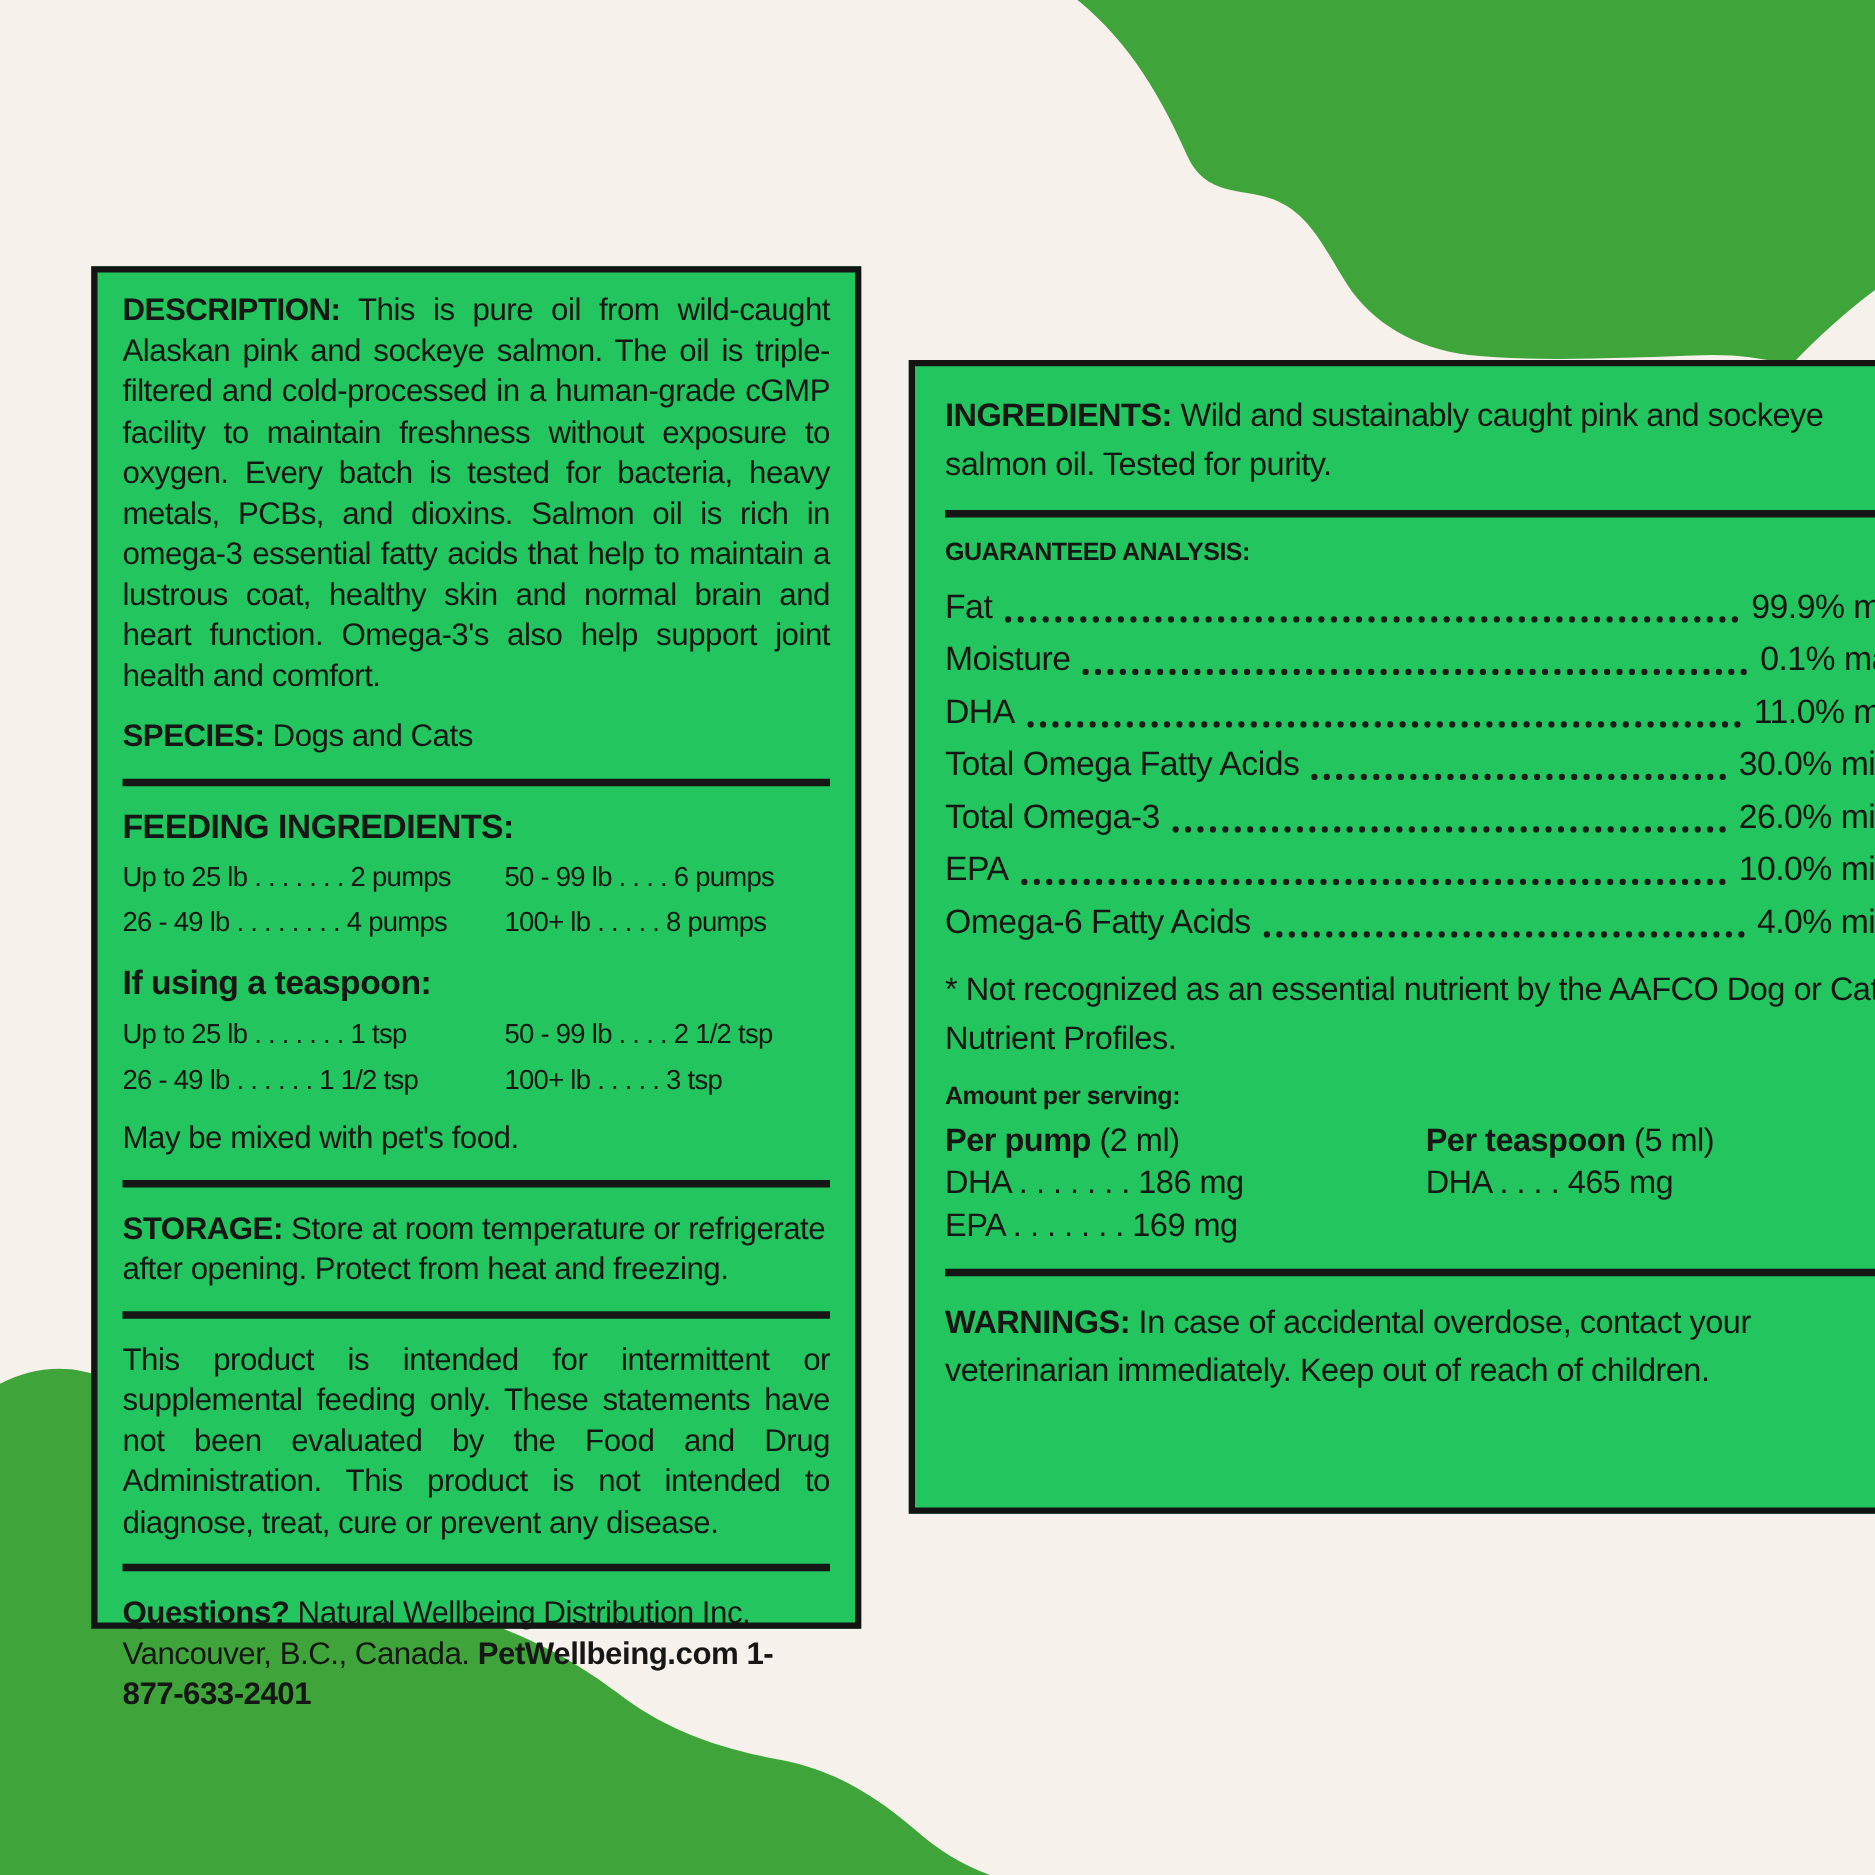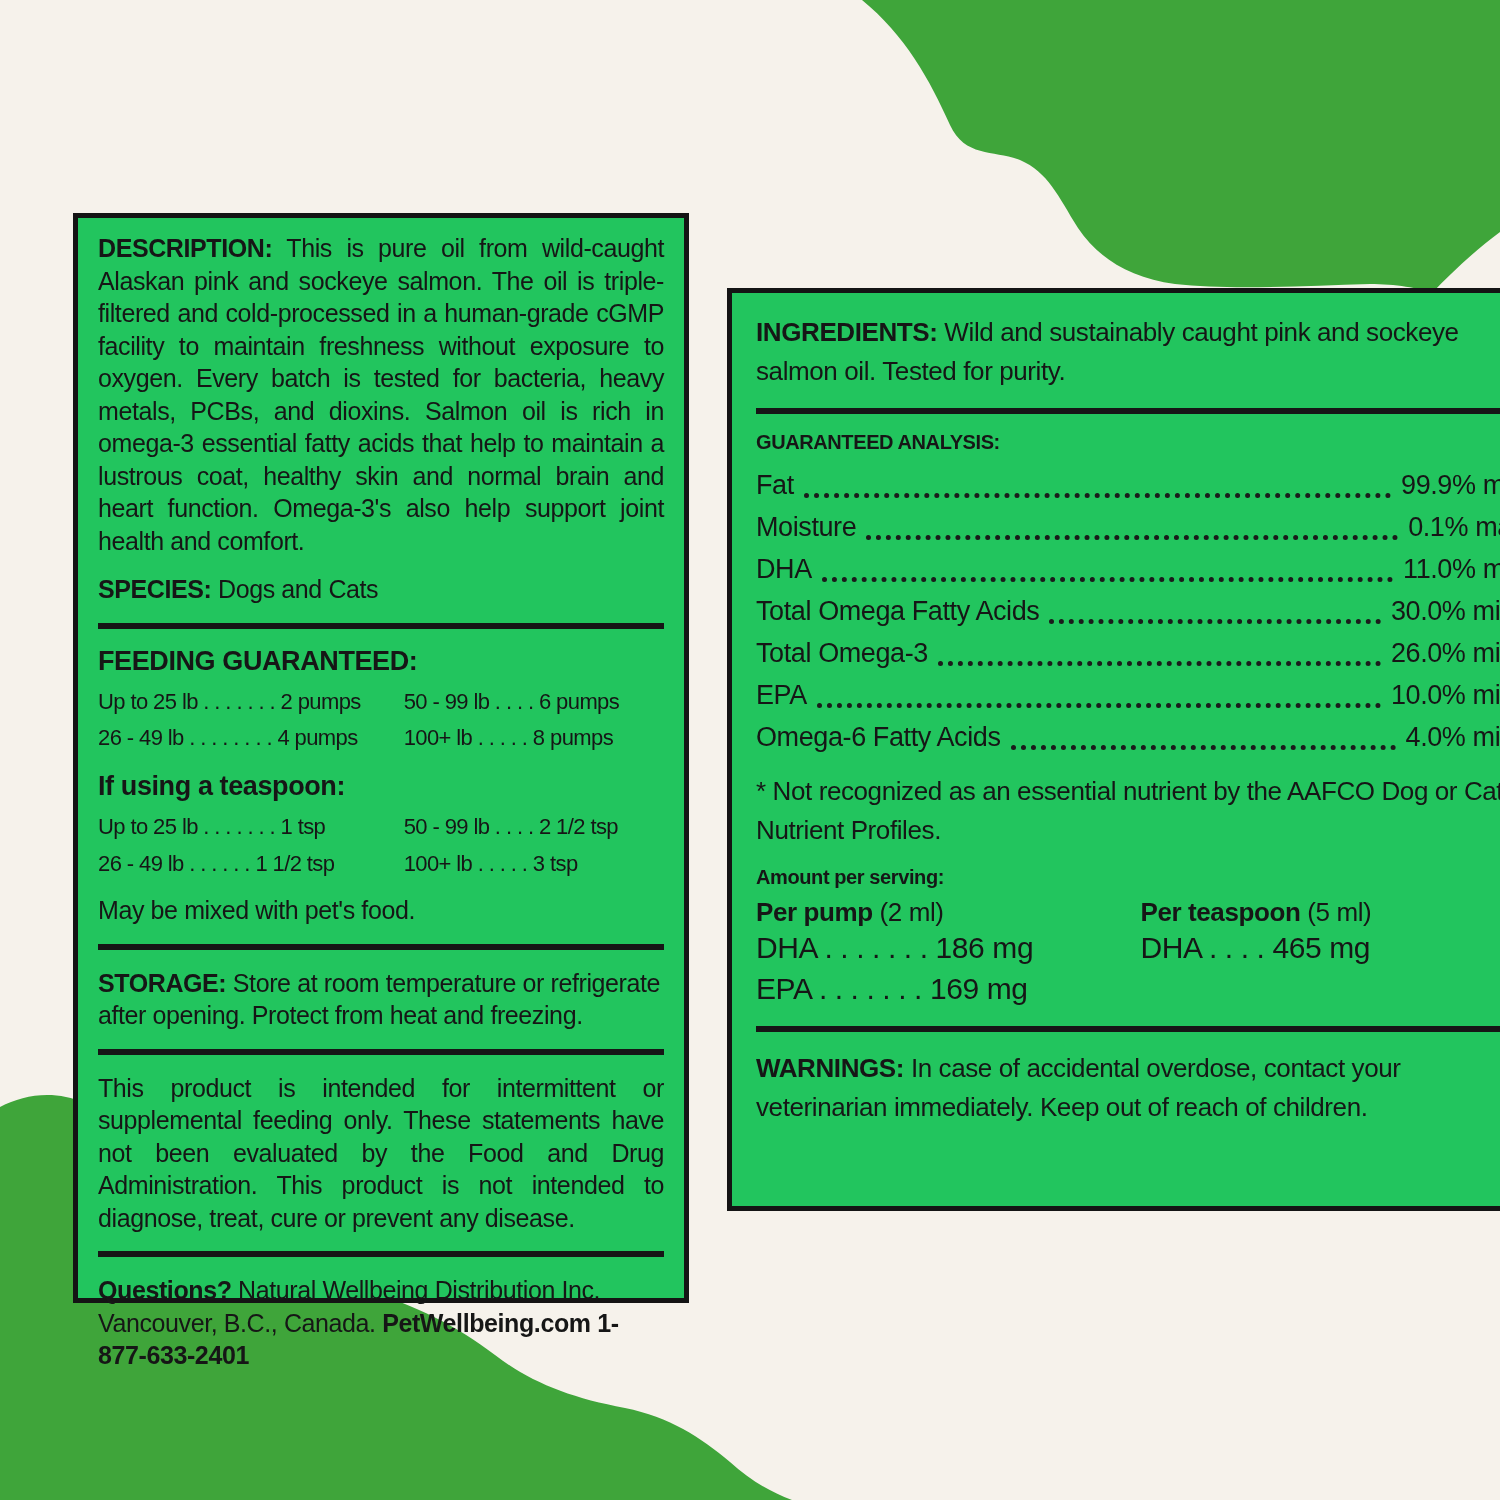--- a/index.html
+++ b/index.html
@@ -25,21 +25,21 @@
   .grid2{display:grid;grid-template-columns:54% 46%;row-gap:7px;margin-top:10px;}
   .cell{font-size:22px;letter-spacing:-0.6px;white-space:nowrap;overflow:hidden;line-height:1.35;}
   
   .panel.right .para{font-size:26px;line-height:1.50;letter-spacing:-0.4px;}
   .panel.right .h{font-size:20px;}
   .ga{margin-top:10px;}
   .ga-row{display:flex;align-items:flex-end;font-size:27px;letter-spacing:-0.4px;line-height:42px;white-space:nowrap;justify-content:center;}
   .ga-leader{flex:1;border-bottom:5px dotted #1b1b1b;margin:0 10px 8px 10px;min-width:30px;}
   .footnote{margin-top:14px;}
   .serving{grid-template-columns:50% 50%;row-gap:0;margin-top:8px;}
-  .serving .cell{font-size:30px;letter-spacing:-0.4px;}
+  .serving .cell{font-size:26px;letter-spacing:-0.4px;}
   .serving-header{font-size:26px;letter-spacing:-0.4px;white-space:nowrap;}
 </style>
 </head>
 <body>
 
 <div class="page">
 
   <svg class="blob-svg" viewBox="0 0 1500 1500" aria-hidden="true">
     <path d="M 862 0
              C 905 35 930 80 950 125
@@ -62,21 +62,21 @@
   </svg>
 
   <section class="panel left">
 
     <p class="para justify"><span class="b">DESCRIPTION:</span><span> This is pure oil from wild-caught Alaskan pink and sockeye salmon. The oil is triple-filtered and cold-processed in a human-grade cGMP facility to maintain freshness without exposure to oxygen. Every batch is tested for bacteria, heavy metals, PCBs, and dioxins. Salmon oil is rich in omega-3 essential fatty acids that help to maintain a lustrous coat, healthy skin and normal brain and heart function. Omega-3's also help support joint health and comfort.</span></p>
 
     <p class="para mt16"><span class="b">SPECIES:</span><span> Dogs and Cats</span></p>
 
     <div class="rule"></div>
 
-    <h3 class="h">FEEDING GUARANTEED:</h3>
+    <h3 class="h">FEEDING INGREDIENTS:</h3>
 
     <div class="grid2">
       <div class="cell">Up to 25 lb  . . . . . . . 2 pumps</div>
       <div class="cell">50 - 99 lb  . . . .  6 pumps</div>
       <div class="cell">26 - 49 lb  . . . . . . . . 4 pumps</div>
       <div class="cell">100+ lb  . . . . .  8 pumps</div>
     </div>
 
     <h3 class="h mt18">If using a teaspoon:</h3>
 

